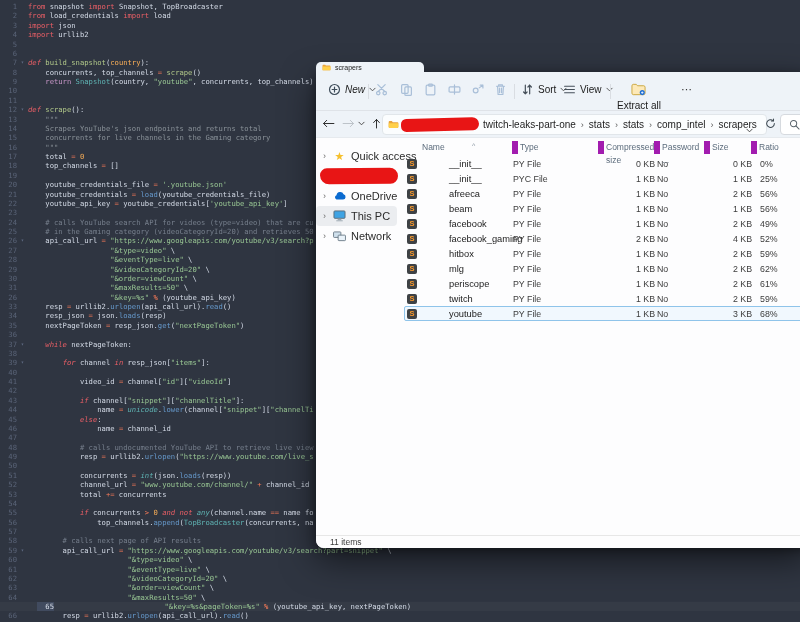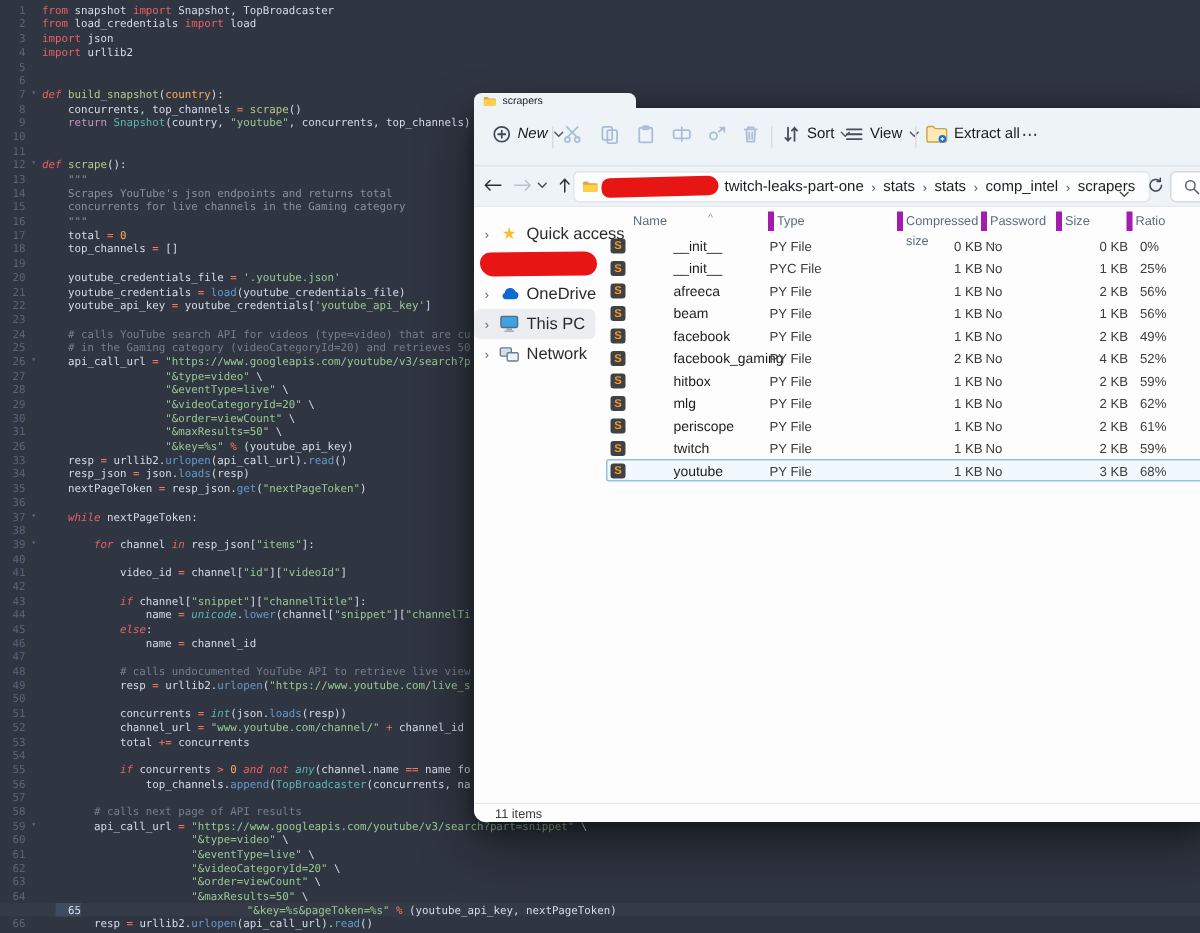--- a/index.html
+++ b/index.html
@@ -59,21 +59,21 @@
   .sb-chev{color:#6b6b6b;font-size:9px;width:7px;flex:none;text-align:center;}
   .sb-icon{width:13px;height:12px;flex:none;display:inline-flex;align-items:center;justify-content:center;}
   .sb-label{font-size:11px;color:#2b2b2b;white-space:nowrap;}
   .sb-redaction{width:78px;height:16px;background:#e81515;border-radius:9px 11px 10px 12px;
     margin:2px 0 2px 4px;transform:rotate(-.6deg);}
 
   #filelist{position:absolute;left:88px;top:0;right:0;height:100%;}
   .fgrid{display:grid;grid-template-columns:16px 92px 86px 56px 50px 47px 49px;align-items:center;}
   #fl-header{height:18px;font-size:8.5px;color:#5c6c7c;position:relative;}
   #fl-header .hc{padding-left:2px;height:13px;line-height:13px;}
-  #fl-header .bl{border-left:4px solid #a21caf;}
+  #fl-header .bl{border-left:6px solid #a21caf;}
   #sort-caret{position:absolute;left:52px;top:-2px;font-size:7px;color:#8a97a3;}
   .frow{height:15px;font-size:8.8px;color:#3c3c3c;border:1px solid transparent;box-sizing:border-box;border-radius:2px;}
   .frow.sel{background:#f1f8fe;border-color:#8fc4ea;}
   .fname{font-size:9.3px;color:#1c1c1c;padding-left:4px;white-space:nowrap;margin-left:24px;}
   .ficon{width:10px;height:10px;background:#3e4245;border-radius:2px;margin-left:2px;
     text-align:center;line-height:10px;font-size:7.5px;font-weight:bold;color:#f8992c;}
   .cr{text-align:right;}
   .ratio{padding-left:8px;}
   .pwd{padding-left:2px;}
 
@@ -257,21 +257,21 @@
             </svg>
         </span>
         <span>View</span>
         <span class="tb-icon" style="width:7px;height:5px;">
           <svg viewBox="0 0 8 5" class="stroked" stroke="#555">
               <path d="M1 1l3 3 3-3"></path>
             </svg>
         </span>
       </div>
       <div class="tb-div" style="left:294px;"></div>
-      <div class="tb-item" style="left:301px;">
+      <div class="tb-item" style="left:301px;flex-direction:column;">
         <span class="tb-icon" style="width:15px;">
           <svg viewBox="0 0 16 13">
               <path d="M1 2.5C1 1.7 1.6 1 2.4 1h3.2l1.3 1.5h6.7c.8 0 1.4.7 1.4 1.5v6.5c0 .8-.6 1.5-1.4 1.5H2.4c-.8 0-1.4-.7-1.4-1.5z" fill="#fde9b8" stroke="#caa53d"></path>
               <circle cx="12" cy="9.8" r="2.7" fill="#1e6fd6"></circle>
               <path d="M12 8.5v2.6M10.7 9.8h2.6" stroke="#fff" stroke-width=".8"></path>
             </svg>
         </span>
         <span>Extract all</span>
       </div>
       <div class="tb-item" style="left:365px;">

